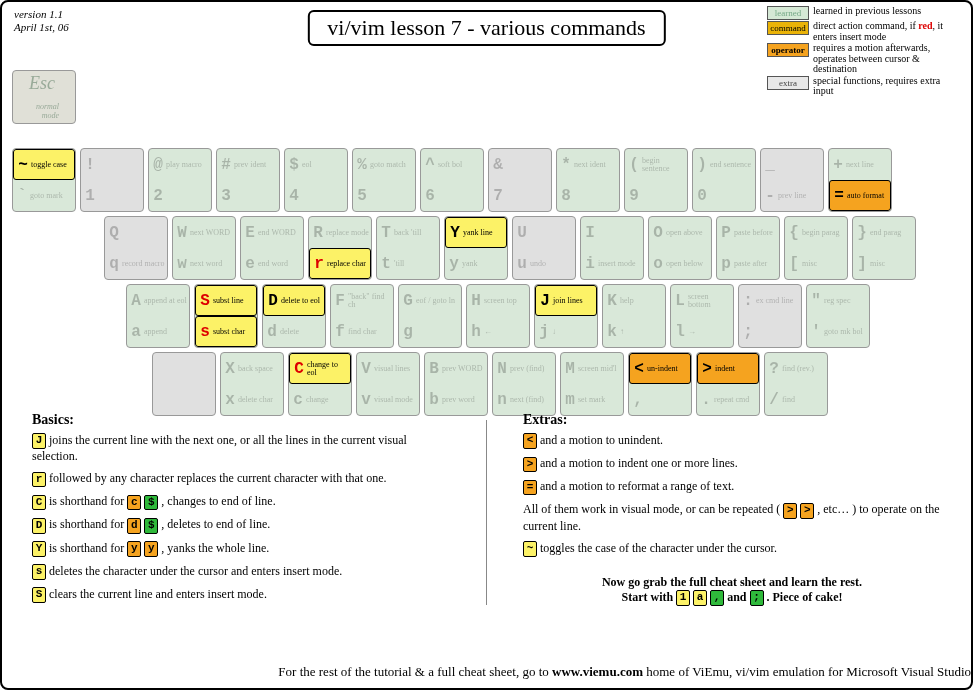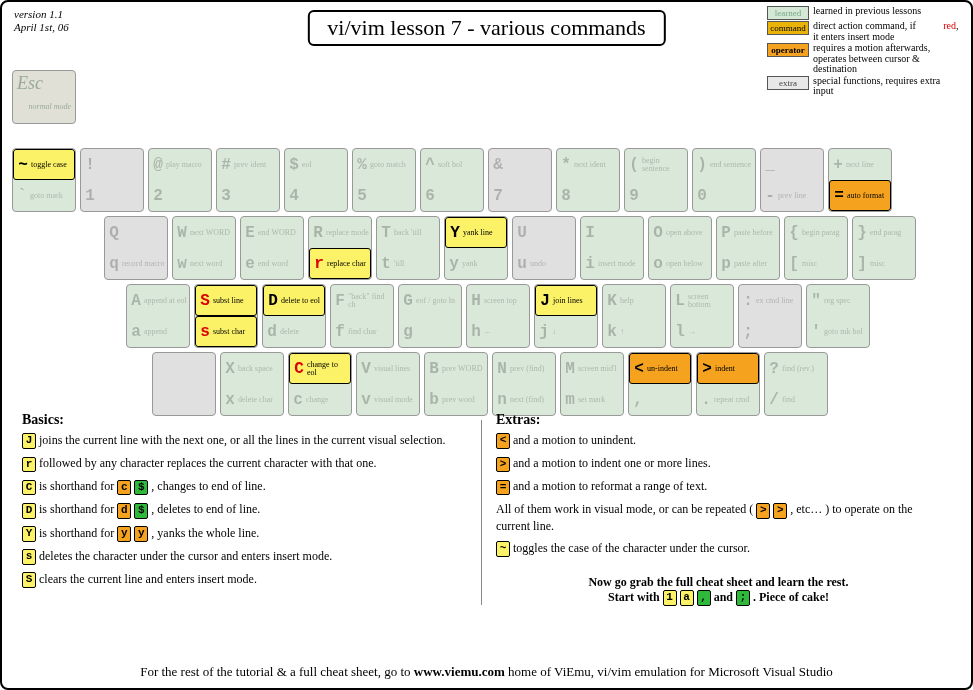--- a/index.html
+++ b/index.html
@@ -8,53 +8,53 @@
   .title-box { position: absolute; top: 8px; left: 50%; transform: translateX(-50%); border: 2px solid #000; border-radius: 6px; padding: 3px 18px; font-size: 22px; background: #fff; }
   .legend { position: absolute; top: 4px; right: 8px; font-size: 10px; }
   .legend-row { display: flex; align-items: flex-start; margin-bottom: 1px; }
   .legend-chip { width: 42px; height: 14px; border: 1px solid #555; text-align: center; font-size: 9px; line-height: 13px; margin-right: 4px; flex-shrink: 0; }
   .legend-text { width: 150px; line-height: 1.05; }
   .learned-bg { background: #d5e8d5; color: #7a8; }
   .motion-bg  { background: #2fb93b; color: #000; font-weight: bold; }
   .command-bg { background: #eab308; color: #000; font-weight: normal; }
   .operator-bg{ background: #f5a31f; color: #000; font-weight: bold; }
   .extra-bg   { background: #e8e8e8; color: #444; }
-  .red { color: #d00; font-weight: normal; margin-left: 25px; }
+  .red { color: #d00; font-weight: bold; }
 
   .keyboard { position: absolute; top: 68px; left: 10px; right: 10px; }
-  .esc-key { position: absolute; top: 0; left: 0; width: 64px; height: 54px; background: #e0e0d7; border: 1px solid #999; border-radius: 4px; padding: 2px 4px; color: #9a9; font-style: italic; font-size: 18px; }
+  .esc-key { position: absolute; top: 0; left: 0; width: 64px; height: 54px; background: #e0e0d7; border: 1px solid #999; border-radius: 4px; padding: 2px 16px; color: #9a9; font-style: italic; font-size: 18px; }
   .esc-key small { display: block; font-size: 8px; text-align: right; margin-top: 8px; }
 
   .krow { display: flex; margin-bottom: 4px; }
   .krow.num { margin-top: 78px; margin-left: 0; }
   .krow.qwe { margin-left: 92px; }
   .krow.asd { margin-left: 114px; }
   .krow.zxc { margin-left: 140px; }
 
   .dkey { width: 64px; height: 64px; margin-right: 4px; border: 1px solid #999; border-radius: 4px; background: #d9e8d9; display: flex; flex-direction: column; overflow: hidden; flex-shrink: 0; }
   .dkey.gray { background: #e0e0e0; }
   .cap { height: 50%; display: flex; align-items: center; padding: 0 2px; position: relative; }
   .cap .glyph { font-family: 'Courier New', monospace; font-size: 16px; font-weight: bold; width: 14px; text-align: center; }
   .cap .lbl { font-size: 8px; line-height: 1; flex: 1; padding-left: 1px; }
   .cap.faded { opacity: 0.22; }
   .cap.command { background: #fcf267; border: 1.5px solid #000; border-radius: 3px; }
   .cap.operator { background: #f5a31f; border: 1.5px solid #000; border-radius: 3px; }
   .redtxt { color: #d00; }
 
-  .bottom { position: absolute; top: 410px; left: 10px; right: 20px; display: flex; font-size: 12px; }
+  .bottom { position: absolute; top: 410px; left: 20px; right: 20px; display: flex; font-size: 12px; gap: 22px; }
   .col { flex: 1; padding: 0 10px; }
   .divider { width: 1px; background: #888; margin: 8px 4px; }
   .bottom h3 { font-size: 14px; margin-bottom: 5px; }
   .bottom p { margin-bottom: 7px; line-height: 1.25; }
   .chip { display: inline-block; min-width: 14px; padding: 0 2px; text-align: center; border: 1.5px solid #000; border-radius: 2px; font-family: 'Courier New', monospace; font-weight: bold; font-size: 11px; vertical-align: middle; }
   .chip.cmd { background: #fcf267; }
   .chip.op  { background: #f5a31f; }
   .chip.mot { background: #2fb93b; }
   .cta { text-align: center; font-weight: bold; margin-top: 18px; }
-  .footer { position: absolute; bottom: 8px; left: 0; right: 0; text-align: center; font-size: 13px; }
+  .footer { position: absolute; bottom: 8px; left: 0; right: 0; text-align: right; font-size: 13px; }
 </style>
 </head>
 <body>
 
 <div class="version">
   <div>version 1.1</div>
   <div>April 1st, 06</div>
 </div>
 
 <div class="title-box">vi/vim lesson 7 - various commands</div>

